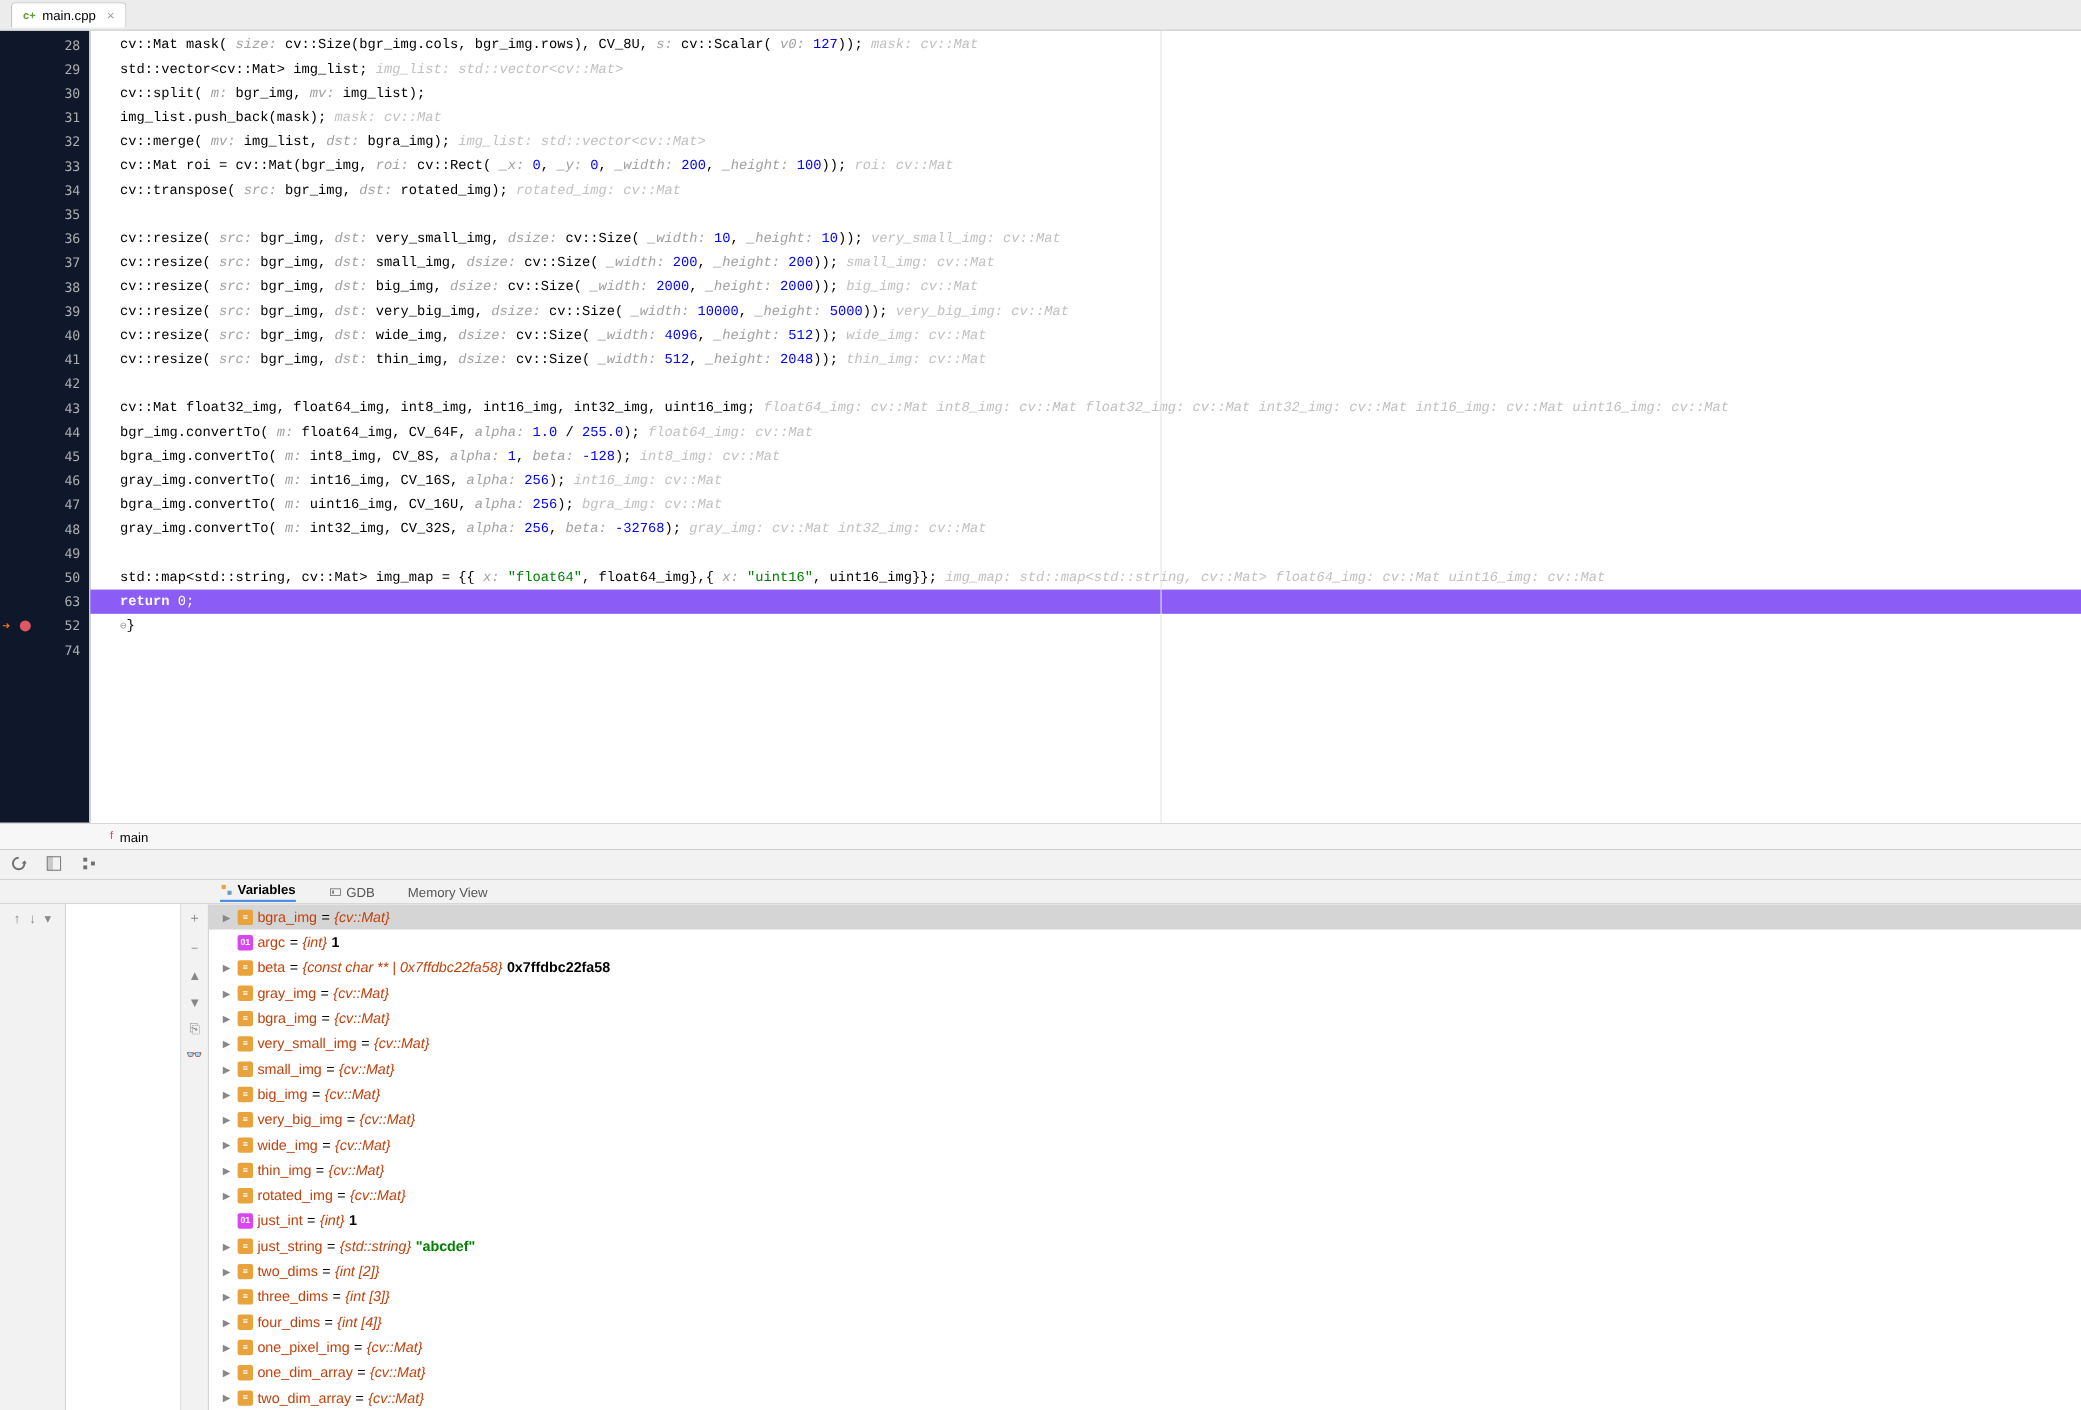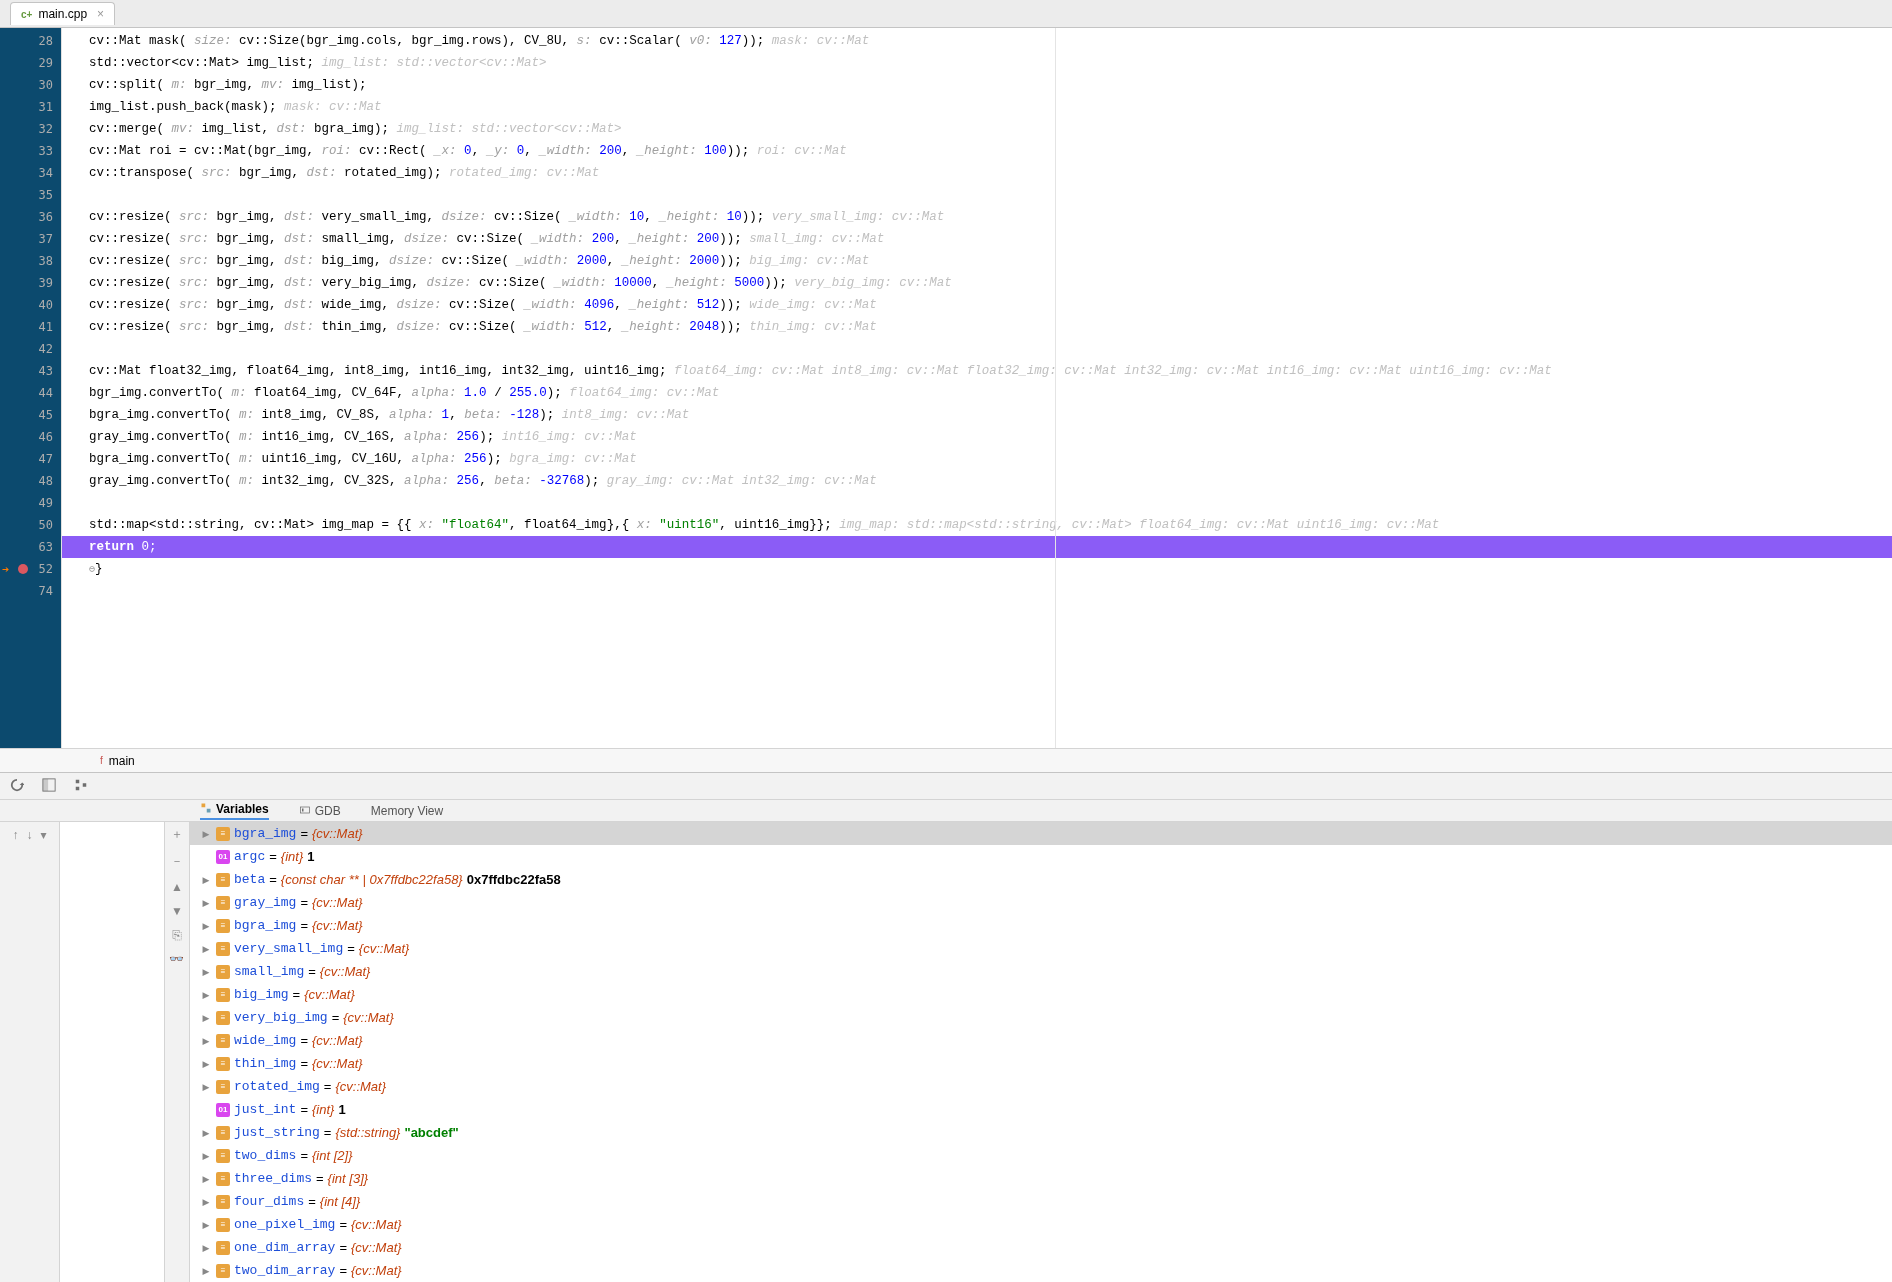--- a/index.html
+++ b/index.html
@@ -7,21 +7,21 @@
 .app { display: flex; flex-direction: column; height: 1282px; width: 1892px; }
 
 
 .tab-bar { display: flex; align-items: center; background: #ececec; border-bottom: 1px solid #c4c4c4; height: 28px; padding-left: 10px; }
 .tab { display: flex; align-items: center; background: #fff; border: 1px solid #c4c4c4; border-bottom: none; padding: 4px 10px; border-radius: 4px 4px 0 0; gap: 6px; }
 .tab .file-icon { color: #659a3f; font-weight: bold; font-size: 10px; }
 .tab .close { color: #999; margin-left: 4px; }
 
 
 .editor-wrap { display: flex; flex: 1; overflow: hidden; background: #fff; position: relative; }
-.gutter { width: 62px; background: #0c4a6e; border-right: 1px solid #e0e0e0; font-family: Consolas, monospace; font-size: 12px; color: #adadad; padding-top: 2px; }
+.gutter { width: 82px; background: #0f172a; border-right: 1px solid #e0e0e0; font-family: Consolas, monospace; font-size: 12px; color: #adadad; padding-top: 2px; }
 .gut-row { height: 22px; line-height: 22px; display: flex; justify-content: flex-end; align-items: center; padding-right: 8px; position: relative; }
 .bp-arrow { position: absolute; left: 2px; color: #ff7b00; font-size: 12px; }
 .bp-dot { position: absolute; left: 18px; width: 10px; height: 10px; background: #db5860; border-radius: 50%; }
 .code { flex: 1; font-family: Consolas, "Courier New", monospace; font-size: 12.5px; padding-top: 2px; overflow: hidden; white-space: nowrap; }
 .code-row { height: 22px; line-height: 22px; padding-left: 27px; }
 .code-row.cur { background: #8b5cf6; color: #fff; }
 .code-row.cur .hint, .code-row.cur .num, .code-row.cur .kw { color: #fff !important; }
 .kw { color: #000080; font-weight: bold; }
 .num { color: #0000ff; }
 .hint { color: #c0c0c0; font-style: italic; }
@@ -32,36 +32,36 @@
 
 .breadcrumb { height: 24px; background: #f7f7f7; border-top: 1px solid #d4d4d4; display: flex; align-items: center; padding-left: 100px; gap: 6px; }
 .bc-icon { color: #c75450; font-size: 10px; }
 
 
 .debug-panel { height: 510px; border-top: 1px solid #c4c4c4; display: flex; flex-direction: column; }
 .debug-toolbar { height: 30px; background: #f2f2f2; border-bottom: 1px solid #d4d4d4; display: flex; align-items: center; padding-left: 10px; gap: 16px; }
 .tb-ic { width: 16px; height: 16px; display: inline-block; color: #6e6e6e; cursor: pointer; }
 
 .debug-tabs { height: 24px; background: #f2f2f2; border-bottom: 1px solid #d4d4d4; display: flex; align-items: center; padding-left: 200px; gap: 30px; }
-.dbg-tab { display: flex; gap: 4px; cursor: pointer; color: #555; }
+.dbg-tab { display: flex; align-items: center; gap: 4px; cursor: pointer; color: #555; }
 .dbg-tab.active { font-weight: bold; color: #000; border-bottom: 2px solid #4a90e2; padding-bottom: 2px; }
 
 .debug-body { flex: 1; display: flex; }
 .side-controls { width: 60px; background: #f2f2f2; border-right: 1px solid #d4d4d4; display: flex; flex-direction: column; align-items: center; padding-top: 6px; gap: 8px; }
 .side-controls2 { width: 25px; background: #f2f2f2; border-right: 1px solid #d4d4d4; display: flex; flex-direction: column; align-items: center; padding-top: 4px; gap: 10px; color: #888; }
 .frames-col { width: 105px; background: #fff; border-right: 1px solid #d4d4d4; }
 .vars-col { flex: 1; background: #fff; overflow-y: auto; }
 
 .var-row { height: 23px; display: flex; align-items: center; padding-left: 10px; gap: 4px; font-size: 13px; }
 .var-row.sel { background: #d5d5d5; }
 .arrow { width: 12px; color: #888; font-size: 9px; cursor: pointer; display: inline-block; text-align: center; }
 .var-ic { width: 14px; height: 14px; display: inline-flex; align-items: center; justify-content: center; font-size: 8px; font-weight: bold; border-radius: 2px; }
 .var-ic.obj { background: #e8a33d; color: #fff; }
 .var-ic.prim { background: #d946ef; color: #fff; }
-.var-name { color: #1d4ed8; font-family: Liberation Mono, monospace; }
+.var-name { color: #c2410c; }
 .var-type { color: #c2410c; font-style: italic; }
 .var-val { color: #000; font-weight: bold; }
 .var-str { color: #008000; font-weight: bold; }
 
 svg { display: block; }
 </style>
 </head>
 <body>
 
 <div class="app">

